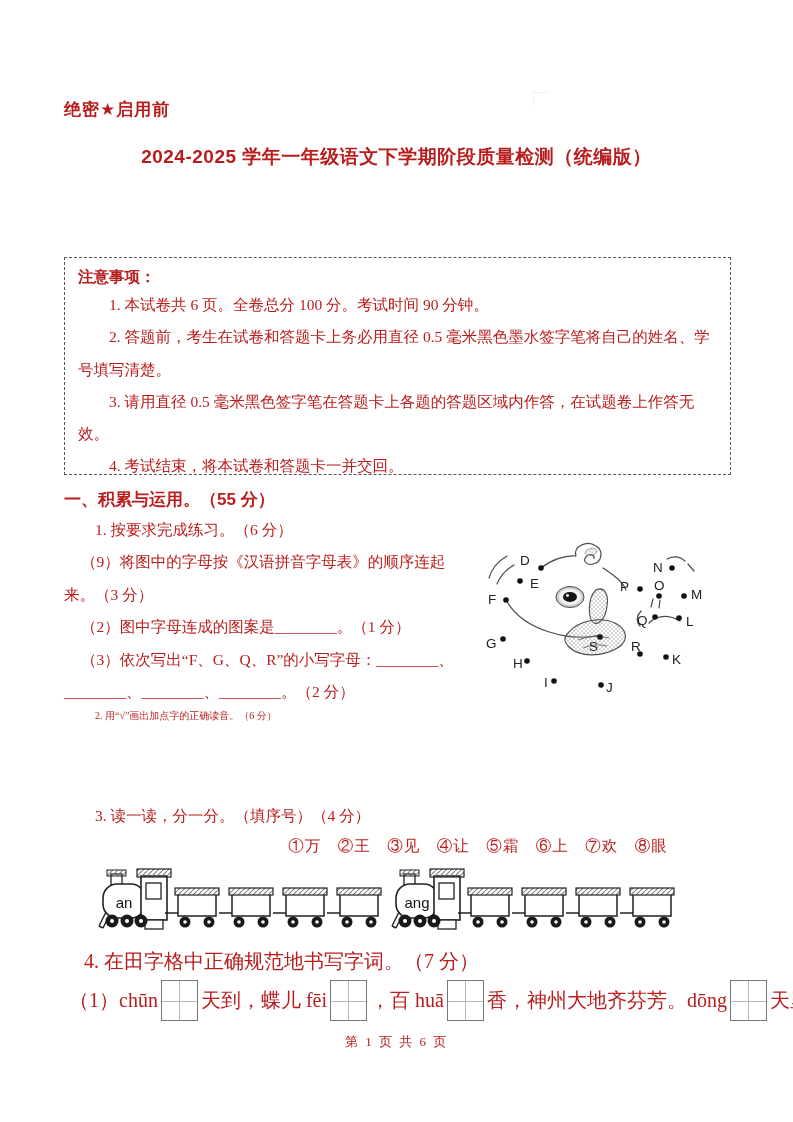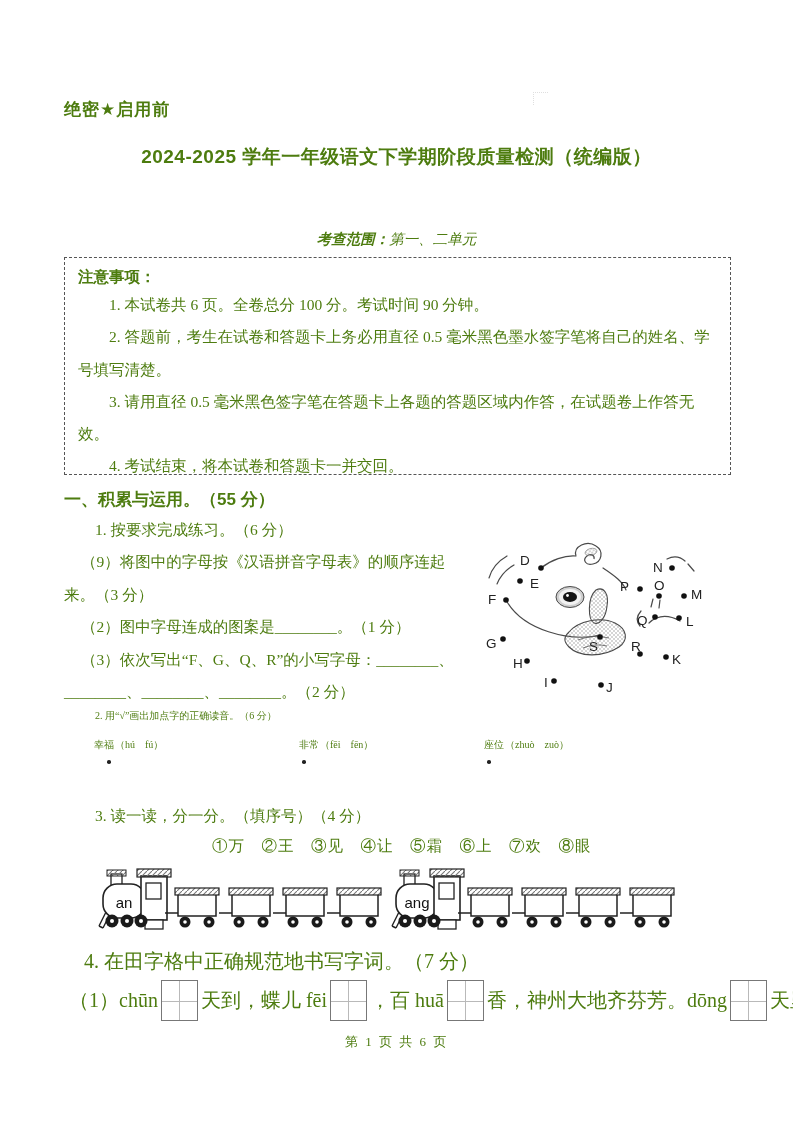--- a/index.html
+++ b/index.html
@@ -1,18 +1,18 @@
 <!DOCTYPE html>
 <html><head>
 <meta charset="utf-8">
 <style>
   html,body { margin:0; padding:0; background:#ffffff; }
   .page {
     position:relative; width:793px; height:1122px; margin:0 auto;
-    background:#ffffff; color:#4d7c0f; overflow:hidden;
+    background:#ffffff; color:#b91c1c; overflow:hidden;
     font-family:"Liberation Serif","DejaVu Serif",serif;
   }
   .heiti { font-family:"Liberation Sans","DejaVu Sans",sans-serif; font-weight:700; }
 
   .classification { position:absolute; left:64px; top:98px; font-size:17px; letter-spacing:1px; }
   .title   { position:absolute; left:0; right:0; top:144px; text-align:center; font-size:19px; letter-spacing:0.5px; }
   .subtitle{ position:absolute; left:0; right:0; top:189px; text-align:center; font-size:19px; letter-spacing:2px; }
   .scope   { position:absolute; left:0; right:0; top:230px; text-align:center; font-size:14.5px; font-style:italic; }
   .scope-label { font-weight:700; }
 
@@ -38,21 +38,21 @@
   .q2-row.first { margin-top:6px; }
   .dot-under { position:relative; display:inline-block; }
   .dot-under::after {
     content:""; position:absolute; left:50%; bottom:-3px; width:3.5px; height:3.5px;
     margin-left:-2px; background:#222; border-radius:50%;
   }
   .py { margin-left:1px; }
 
   .q3 { position:absolute; left:64px; top:801px; width:680px; font-size:15.5px; }
   .q3 .stem { padding-left:31px; line-height:29px; }
-  .q3-options { padding-left:148px; line-height:32px; letter-spacing:1px; }
+  .q3-options { padding-left:148px; line-height:32px; letter-spacing:1px;text-align:center; }
   .trains { display:flex; gap:1px; margin-top:4px; padding-left:33px; }
   .train-svg { width:292px; height:68px; flex:none; }
 
   .q4 { position:absolute; left:53px; top:947px; width:710px; font-size:20px; }
   .q4 .stem { padding-left:31px; line-height:29px; }
   .q4-line { display:flex; align-items:center; padding-left:16px; margin-top:4px; white-space:nowrap; }
   .tzg {
     width:35px; height:39px; border:1.4px solid #777; position:relative; flex:none;
     margin:0 3px; background:#fff;
   }
@@ -66,23 +66,20 @@
 </style>
 </head>
 <body>
 
 <div class="page">
 
   <div class="artifact"></div>
 
   <div class="classification heiti">绝密★启用前</div>
   <div class="title heiti">2024-2025 学年一年级语文下学期阶段质量检测（统编版）</div>
-  <div class="scope">
-    <span class="scope-label">考查范围：</span><span class="scope-value">第一、二单元</span>
-  </div>
 
   <div class="notice-box">
     <div class="notice-heading">注意事项：</div>
     <p>1. 本试卷共 6 页。全卷总分 100 分。考试时间 90 分钟。</p>
     <p>2. 答题前，考生在试卷和答题卡上务必用直径 0.5 毫米黑色墨水签字笔将自己的姓名、学号填写清楚。</p>
     <p>3. 请用直径 0.5 毫米黑色签字笔在答题卡上各题的答题区域内作答，在试题卷上作答无效。</p>
     <p>4. 考试结束，将本试卷和答题卡一并交回。</p>
   </div>
 
   <div class="section-heading heiti">一、积累与运用。（55 分）</div>
@@ -159,25 +156,20 @@
         <text x="154" y="97" font-size="13.5" fill="#222" font-family="Liberation Sans, DejaVu Sans, sans-serif">Q</text>
         <circle cx="157" cy="126" r="2.8" fill="#111"></circle>
         <text x="148" y="123" font-size="13.5" fill="#222" font-family="Liberation Sans, DejaVu Sans, sans-serif">R</text>
         <circle cx="117" cy="109" r="2.8" fill="#111"></circle>
         <text x="106" y="123" font-size="13.5" fill="#222" font-family="Liberation Sans, DejaVu Sans, sans-serif">S</text>
       </g>
   </svg>
 
   <div class="q2">
     <div class="stem">2. 用“√”画出加点字的正确读音。（6 分）</div>
-    <div class="q2-row">
-      <span><span>幸</span><span class="dot-under">福</span><span></span><span class="py">（hú　fú）</span></span>
-      <span><span></span><span class="dot-under">非</span><span>常</span><span class="py">（fēi　fēn）</span></span>
-      <span><span></span><span class="dot-under">座</span><span>位</span><span class="py">（zhuò　zuò）</span></span>
-    </div>
   </div>
 
   <div class="q3">
     <div class="stem">3. 读一读，分一分。（填序号）（4 分）</div>
     <div class="q3-options">①万　②王　③见　④让　⑤霜　⑥上　⑦欢　⑧眼</div>
     <div class="trains">
       <svg class="train-svg" viewBox="0 0 292 68" xmlns="http://www.w3.org/2000/svg">
           <defs>
             <pattern id="h0" width="5" height="5" patternUnits="userSpaceOnUse">
               <path d="M0,5 L5,0" stroke="#777" stroke-width="1.1"></path>

